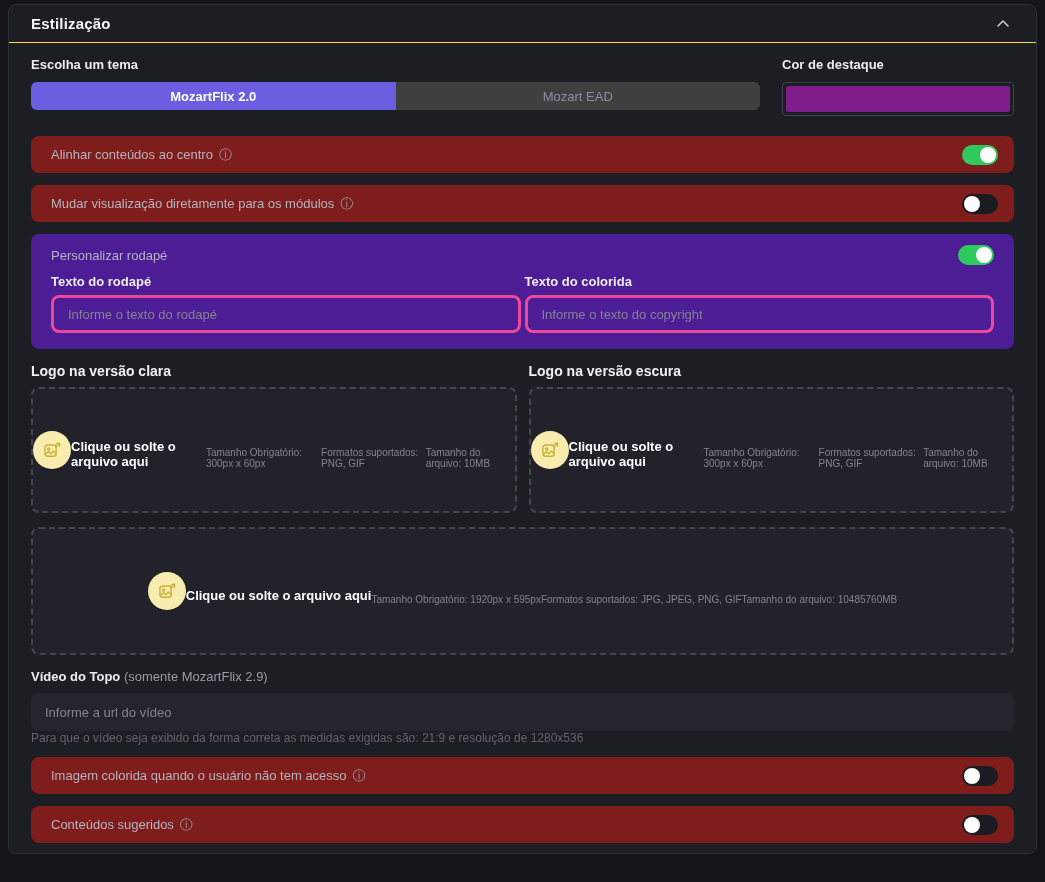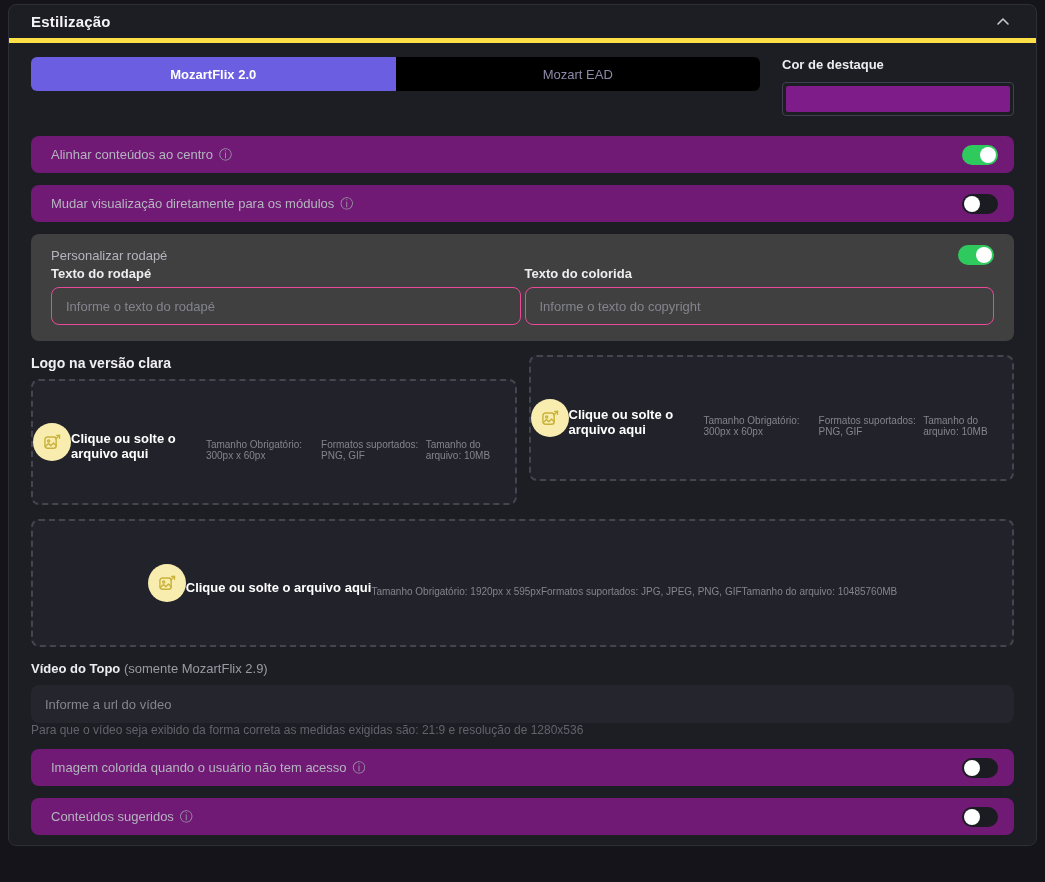--- a/index.html
+++ b/index.html
@@ -11,73 +11,73 @@
     overflow:hidden;
   }
   .panel {
     position:absolute; left:8px; top:4px; width:1029px;
     background:#1d1d24;
     border:1px solid #2e2e38;
     border-radius:8px;
   }
   .panel-header {
     height:38px; display:flex; align-items:center; justify-content:space-between;
-    padding:0 22px; border-bottom:5px solid #fde047;
+    padding:0 22px; border-bottom:1px solid #fde047;
   }
   .panel-title { font-size:15px; font-weight:bold; color:#f4f4f6; letter-spacing:.2px; }
   .collapse-btn { background:none; border:none; cursor:pointer; display:flex; align-items:center; padding:4px; }
   .panel-body { padding:14px 22px 10px; }
 
   
   .theme-row { display:flex; gap:22px; }
   .theme-col { flex:1; }
   .accent-col { width:232px; flex:none; }
   .field-label { font-size:13px; font-weight:bold; color:#ededf0; margin-bottom:10px; }
-  .segmented { display:flex; height:34px; border-radius:6px; overflow:hidden; }
+  .segmented { display:flex; height:28px; border-radius:6px; overflow:hidden; }
   .seg-btn {
     flex:1; display:flex; align-items:center; justify-content:center;
-    font-size:13px; color:#8d89a8; background:#000000; border:none; cursor:pointer;
+    font-size:13px; color:#8d89a8; background:#404040; border:none; cursor:pointer;
     font-family:inherit;
   }
   .seg-btn.on { background:#6c5ee0; color:#ffffff; font-weight:bold; }
   .color-input {
     height:34px; border:1px solid #3e4250; border-radius:4px; padding:3px;
     background:#1d1d24; cursor:pointer;
   }
   .color-swatch { width:100%; height:100%; border-radius:2px; }
 
   
   .row {
-    background:#701a75; border-radius:8px; height:37px;
+    background:#7f1d1d; border-radius:8px; height:37px;
     display:flex; align-items:center; justify-content:space-between;
     padding:0 16px 0 20px; margin-top:12px;
   }
   .row.first { margin-top:20px; }
   .row-label { font-size:13px; color:#b4b4be; display:flex; align-items:center; gap:6px; }
   .info { font-size:13px; color:#9a9aa4; line-height:1; cursor:pointer; }
 
   .switch {
     width:36px; height:20px; border-radius:10px; background:#1b1b22;
     position:relative; cursor:pointer; flex:none;
   }
   .switch .knob {
     position:absolute; top:2px; left:2px; width:16px; height:16px;
     border-radius:50%; background:#ffffff; transition:left .1s;
   }
   .switch.on { background:#2fca5e; }
   .switch.on .knob { left:18px; }
 
   
-  .card { background:#404040; border-radius:8px; margin-top:12px; padding:10px 20px 16px; }
+  .card { background:#4c1d95; border-radius:8px; margin-top:12px; padding:10px 20px 16px; }
   .card-head { display:flex; justify-content:space-between; align-items:center; height:22px; }
-  .card-fields { display:flex; gap:4px; }
+  .card-fields { display:flex; gap:4px; margin-top:8px; }
   .field { flex:1; }
   .field .field-label { margin-bottom:6px; }
   .text-input {
-    width:100%; height:38px; border:1px solid #ec4899; border-radius:8px;
+    width:100%; height:38px; border:3px solid #ec4899; border-radius:8px;
     background:transparent; padding:0 14px; font-size:13px; color:#e6e6ea;
     font-family:inherit; outline:none;
   }
   .text-input::placeholder { color:#84848e; }
 
   
   .uploads-row { display:flex; gap:12px; margin-top:14px; }
   .upload-col { flex:1; }
   .upload-label { font-size:14px; font-weight:bold; color:#f0f0f3; margin-bottom:8px; }
   .dropzone {
@@ -120,20 +120,21 @@
             <polyline points="2,8 7,3 12,8" fill="none" stroke="#c8c8d0" stroke-width="1.6" stroke-linecap="round" stroke-linejoin="round"></polyline>
           </svg>
       </span>
     </button>
   </div>
 
   <div class="panel-body">
 
     <div class="theme-row">
       <div class="theme-col">
+        <div class="field-label">Escolha um tema</div>
         <div class="segmented">
           <button class="seg-btn on">MozartFlix 2.0</button>
           <button class="seg-btn">Mozart EAD</button>
         </div>
       </div>
       <div class="accent-col">
         <div class="field-label">Cor de destaque</div>
         <div class="color-input">
           <div class="color-swatch" style="background: rgb(126, 29, 137);"></div>
         </div>
@@ -194,20 +195,21 @@
                 <path d="M17.5 4H21v3.5"></path>
             </svg>
           </span>
           <div class="drop-cta">Clique ou solte o arquivo aqui</div>
           <div class="drop-info">Tamanho Obrigatório: 300px x 60px</div>
           <div class="drop-info">Formatos suportados: PNG, GIF</div>
           <div class="drop-info">Tamanho do arquivo: 10MB</div>
         </div>
       </div>
       <div class="upload-col">
+        <div class="upload-label">Logo na versão escura</div>
         <div class="dropzone">
           <span class="drop-icon">
             <svg width="20" height="20" viewBox="0 0 24 24" fill="none" stroke="#c9b23c" stroke-width="1.7" stroke-linecap="round" stroke-linejoin="round">
               <rect x="3.5" y="6" width="13.5" height="13.5" rx="3"></rect>
               <circle cx="8" cy="10.7" r="1.3"></circle>
               <path d="M4 17.5l3.8-3.8 2.8 2.8 3.2-3.2 3.2 3.2"></path>
               <path d="M16.5 8.5L21 4"></path>
                 <path d="M17.5 4H21v3.5"></path>
             </svg>
           </span>

